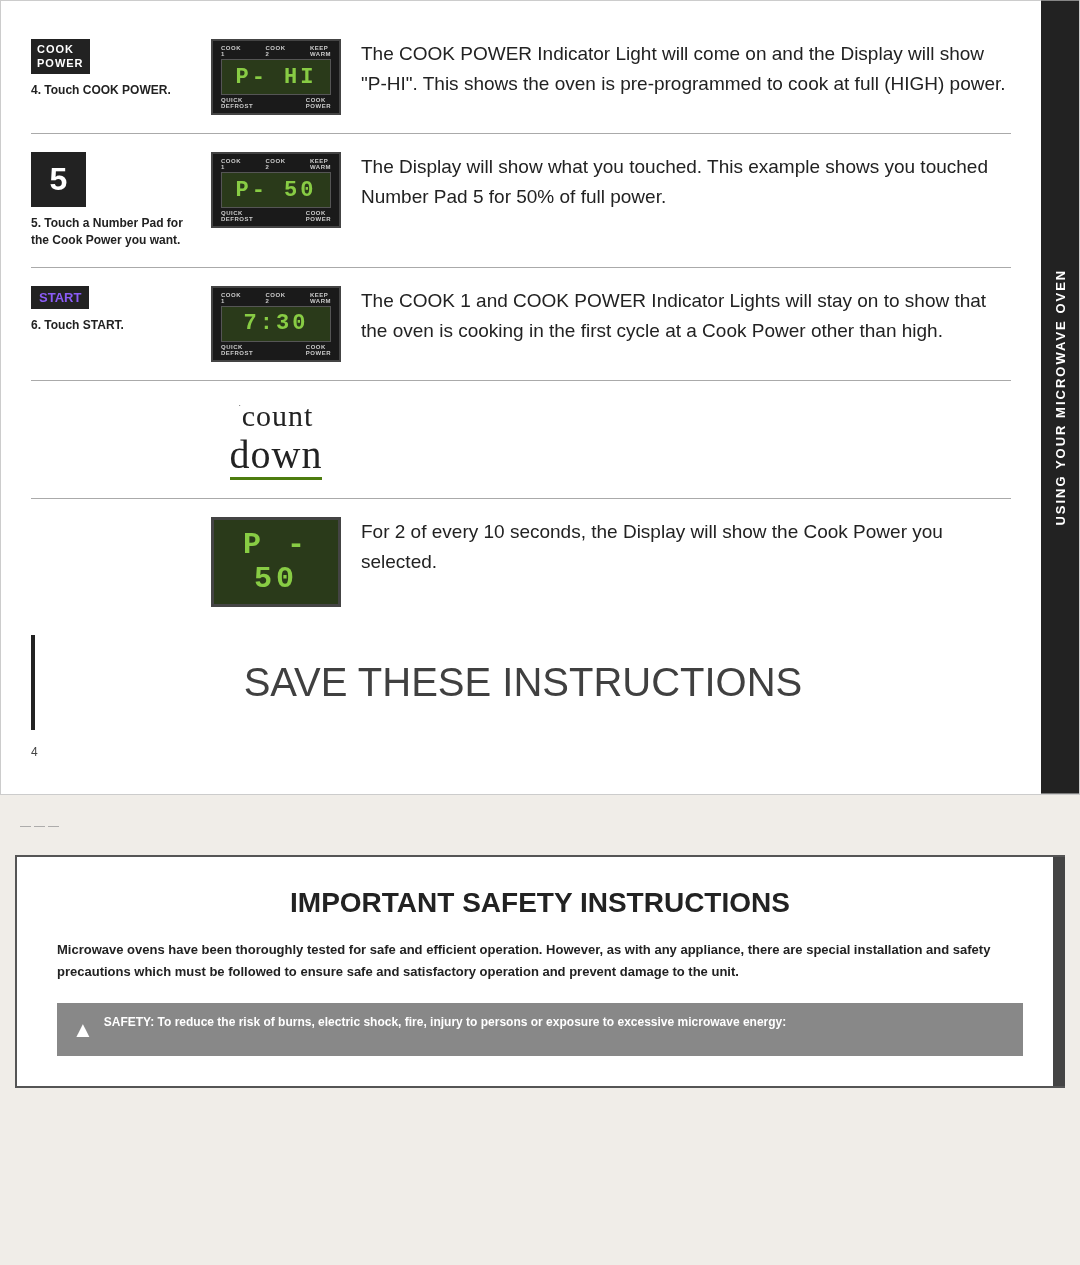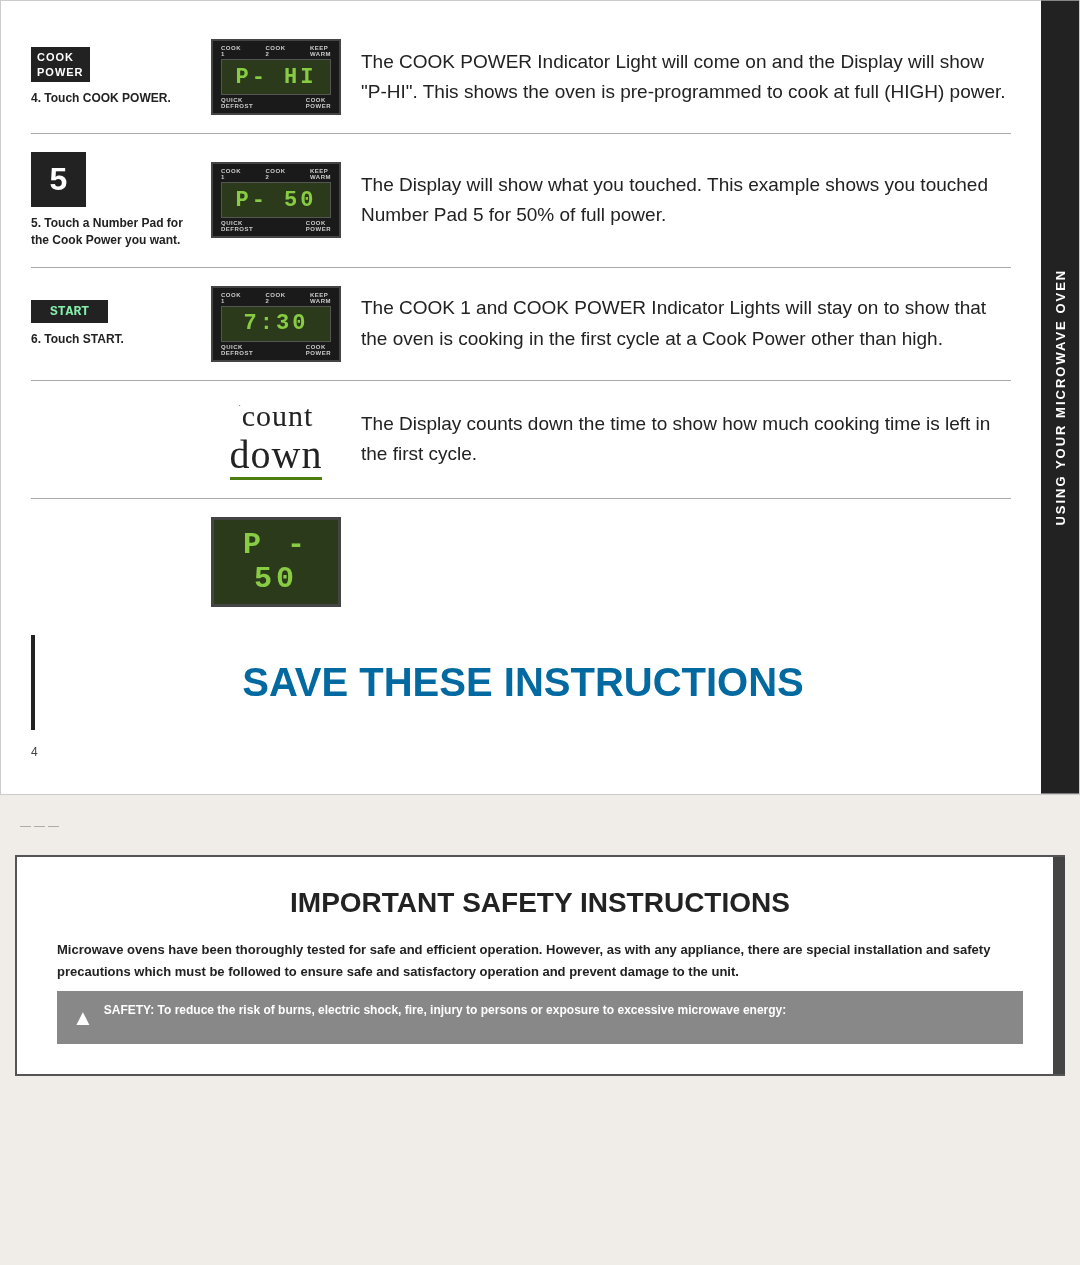--- a/index.html
+++ b/index.html
@@ -45,21 +45,21 @@
 
     
     .content-area {
       flex: 1;
       padding: 20px 30px 30px 30px;
     }
 
     
     .instruction-row {
       display: flex;
-      align-items: center;
+      align-items: flex-start;
       border-bottom: 1px solid #aaa;
       padding: 18px 0;
       gap: 20px;
     }
 
     .instruction-row:last-of-type {
       border-bottom: none;
     }
 
     .step-left {
@@ -89,26 +89,25 @@
       font-weight: bold;
       width: 55px;
       height: 55px;
       display: flex;
       align-items: center;
       justify-content: center;
     }
 
     .step-start-badge {
       background: #222;
-      color: #86efac;
+      color: #8b5cf6;
       font-size: 13px;
       font-weight: bold;
-      padding: 4px 19px;
+      padding: 4px 8px;
       display: inline-block;
-      font-family: Liberation Mono, monospace;
     }
 
     .step-label {
       font-size: 12px;
       font-weight: bold;
       line-height: 1.4;
       color: #222;
     }
 
     
@@ -188,22 +187,22 @@
     
     .save-instructions {
       text-align: center;
       padding: 25px 40px;
       border-left: 4px solid #222;
       margin: 10px 0;
     }
 
     .save-instructions h1 {
       font-size: 40px;
-      font-weight: 700;
-      color: #0369a1;
+      font-weight: 400;
+      color: #404040;
       font-family: Arial, sans-serif;
     }
 
     .page-number {
       font-size: 12px;
       color: #444;
       padding: 5px 0;
     }
 
     
@@ -223,21 +222,21 @@
       margin-bottom: 20px;
       font-family: Arial, sans-serif;
     }
 
     .safety-intro {
       font-size: 13px;
       font-weight: bold;
       line-height: 1.7;
       color: #222;
       text-align: left;
-      margin-bottom: 8px;
+      margin-bottom: 20px;
     }
 
     .warning-box {
       background: #888;
       color: white;
       padding: 10px 15px;
       display: flex;
       align-items: flex-start;
       gap: 10px;
       font-size: 12px;
@@ -351,30 +350,28 @@
       <div class="instruction-row">
         <div class="step-left"></div>
         <div class="display-box">
           <div class="count-display-wrapper">
             <div class="count-word-top">
               <span style="font-size:8px; vertical-align:top;">.</span>count
             </div>
             <div class="count-word-bottom">down</div>
           </div>
         </div>
-        <div class="description-text">
-          <span>The Display counts down the time to show how much cooking time is left in the first cycle.</span>
-        </div>
       </div>
 
       <div class="instruction-row" style="border-bottom:none;">
         <div class="step-left"></div>
         <div class="display-box">
           <div class="p50-display">P - 50</div>
         </div>
+        <div class="description-text">For 2 of every 10 seconds, the Display will show the Cook Power you selected.</div>
       </div>
 
       <div class="save-instructions">
         <h1>SAVE THESE INSTRUCTIONS</h1>
       </div>
 
       <div class="page-number">4</div>
 
     </div>
 

